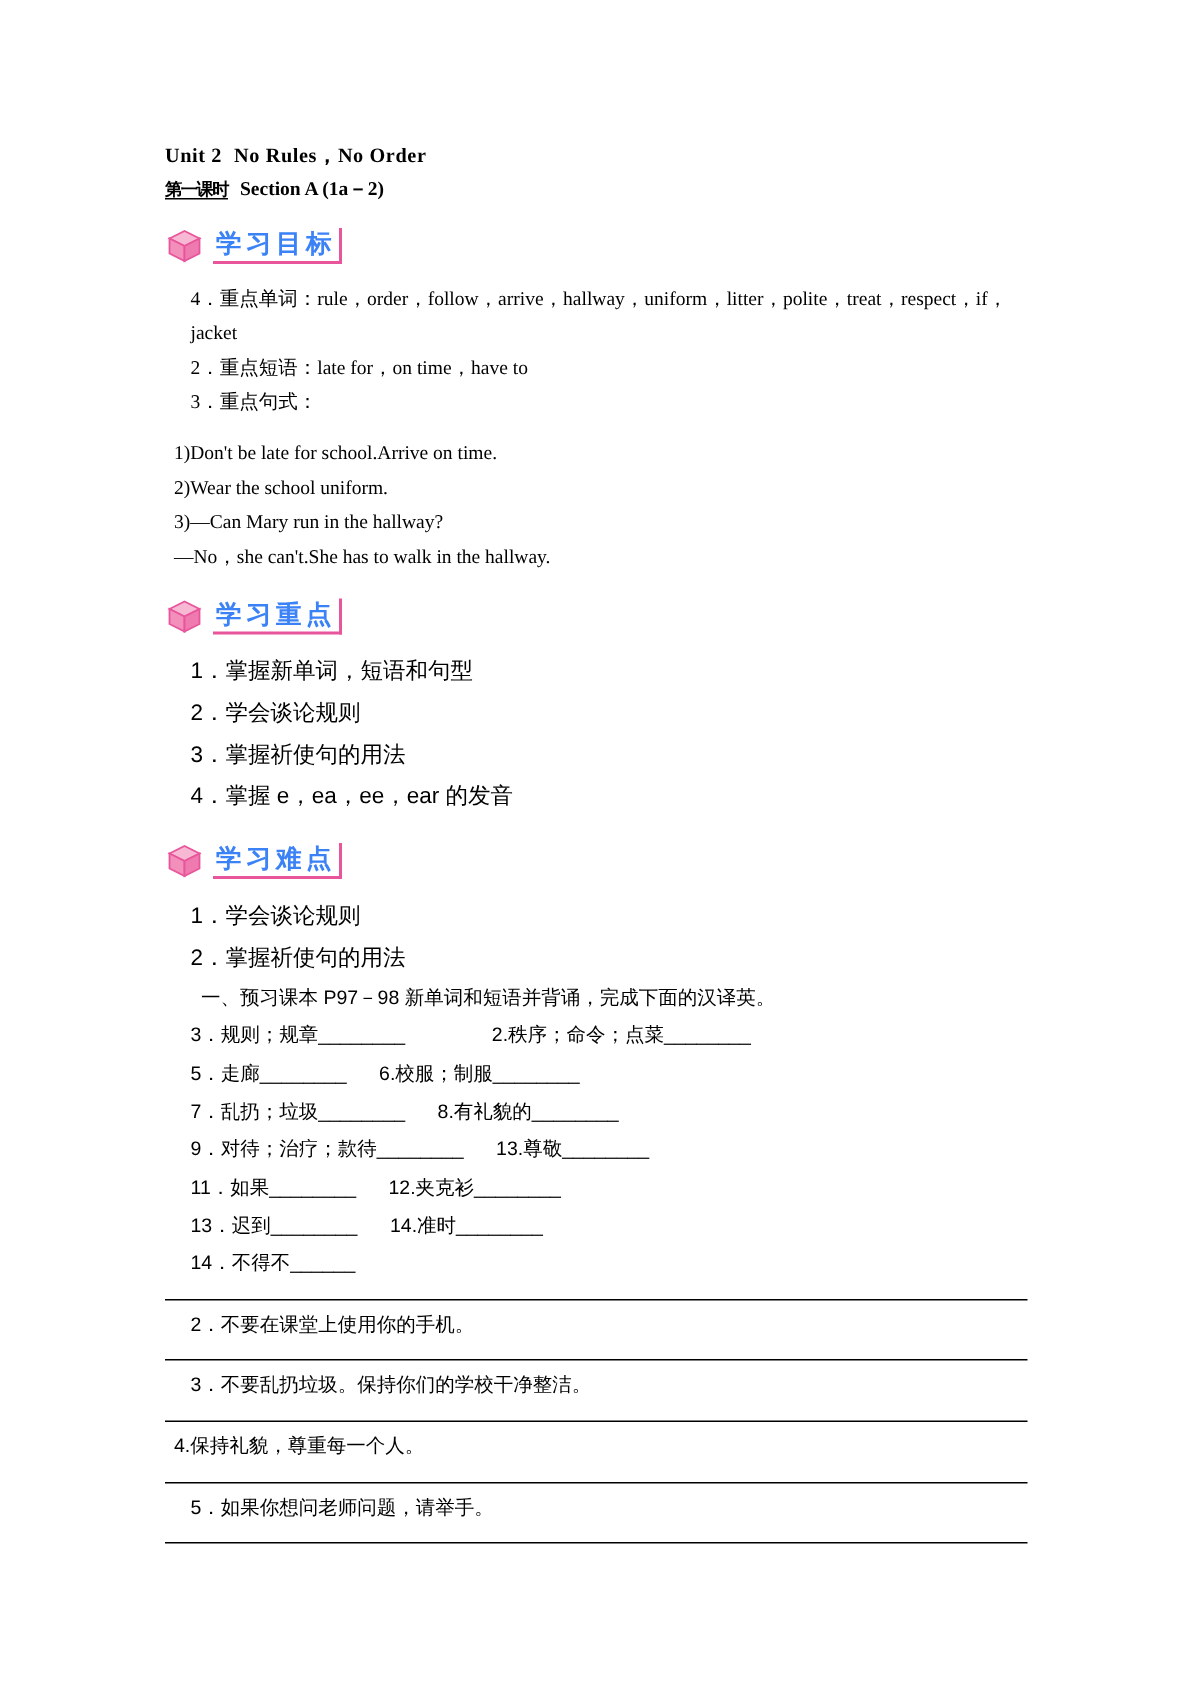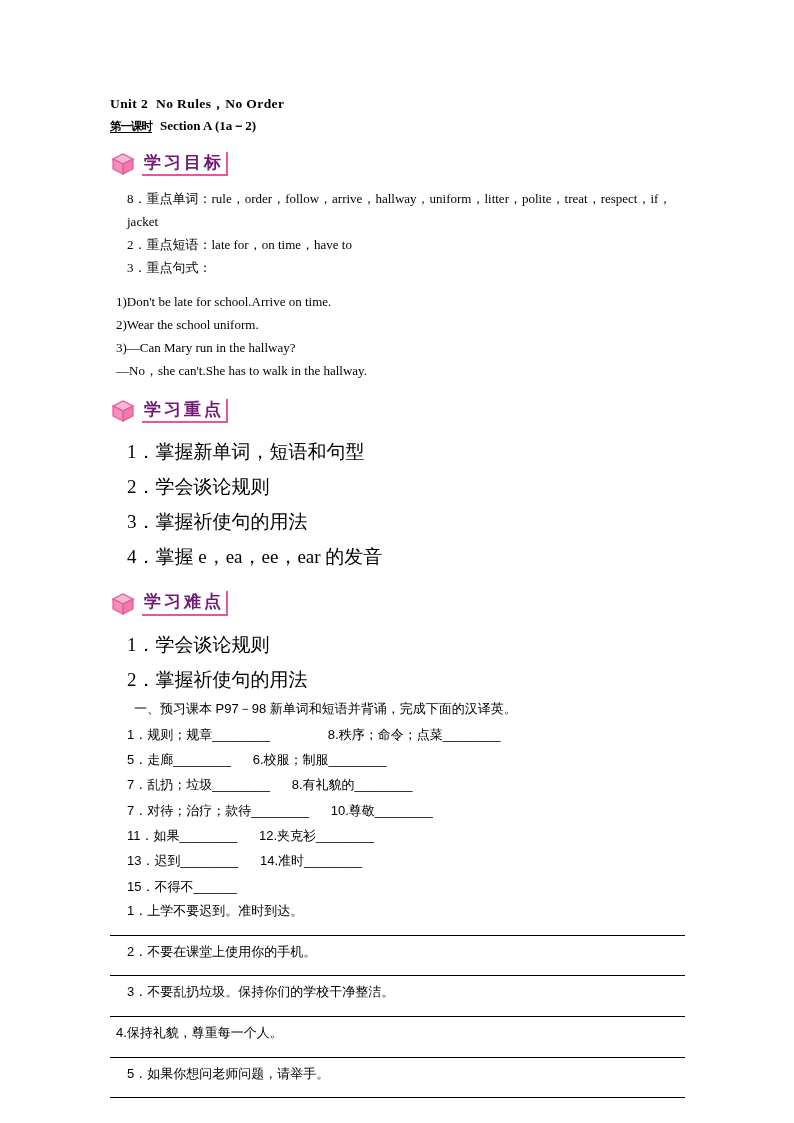--- a/index.html
+++ b/index.html
@@ -75,25 +75,25 @@
   .cube svg { display: block; }
   .sec-label {
     font-family: "Liberation Sans", sans-serif;
     font-weight: bold;
     font-size: 17px;
     letter-spacing: 3px;
     padding: 0 2px 1px 2px;
     border-bottom: 2px solid #e8559b;
     border-right: 2px solid #e8559b;
     line-height: 1.25;
-    color: #701a75;
+    color: #3b82f6;
   }
   .list-cn {
-    font-family: Liberation Serif, serif;
-    font-size: 19px;
+    font-family: Liberation Sans, sans-serif;
+    font-size: 15px;
     line-height: 1.85;
     padding-left: 17px;
   }
   .list-en {
     font-family: "Liberation Serif", serif;
     font-size: 13px;
     line-height: 1.78;
     padding-left: 17px;
   }
   .vocab-row {
@@ -141,21 +141,21 @@
     <div class="section-title">
       <span class="cube">
         <svg width="26" height="26" viewBox="0 0 26 26">
           <polygon points="3,8 13,3 23,8 13,13" fill="#f7b8d4" stroke="#e8559b" stroke-width="1.2"></polygon>
           <polygon points="3,8 13,13 13,23 3,18" fill="#f28fba" stroke="#e8559b" stroke-width="1.2"></polygon>
           <polygon points="23,8 13,13 13,23 23,18" fill="#ef7ab0" stroke="#e8559b" stroke-width="1.2"></polygon>
         </svg>
       </span>
       <span class="sec-label">学习目标</span>
     </div>
-    <div class="list-en" style="padding-left:17px; text-indent:0;">8．重点单词：rule，order，follow，arrive，hallway，uniform，litter，polite，treat，respect，if，jacket</div>
+    <div class="list-en" style="padding-left:17px; text-indent:0;">4．重点单词：rule，order，follow，arrive，hallway，uniform，litter，polite，treat，respect，if，jacket</div>
     <div class="list-en">2．重点短语：late for，on time，have to</div>
     <div class="list-en">3．重点句式：</div>
     <div class="list-en" style="padding-left:6px;margin-top:10px;">1)Don't be late for school.Arrive on time.</div>
     <div class="list-en" style="padding-left:6px;">2)Wear the school uniform.</div>
     <div class="list-en" style="padding-left:6px;">3)—Can Mary run in the hallway?</div>
     <div class="list-en" style="padding-left:6px;">—No，she can't.She has to walk in the hallway.</div>
 
     <div class="section-title">
       <span class="cube">
         <svg width="26" height="26" viewBox="0 0 26 26">
@@ -179,30 +179,29 @@
           <polygon points="23,8 13,13 13,23 23,18" fill="#ef7ab0" stroke="#e8559b" stroke-width="1.2"></polygon>
         </svg>
       </span>
       <span class="sec-label">学习难点</span>
     </div>
     <div class="list-cn">1．学会谈论规则</div>
     <div class="list-cn">2．掌握祈使句的用法</div>
 
 
     <div class="hdr-cn">一、预习课本 P97－98 新单词和短语并背诵，完成下面的汉译英。</div>
-    <div class="vocab-row">1．规则；规章________                8.秩序；命令；点菜________</div>
+    <div class="vocab-row">3．规则；规章________                2.秩序；命令；点菜________</div>
     <div class="vocab-row">5．走廊________      6.校服；制服________</div>
     <div class="vocab-row">7．乱扔；垃圾________      8.有礼貌的________</div>
-    <div class="vocab-row">7．对待；治疗；款待________      10.尊敬________</div>
+    <div class="vocab-row">9．对待；治疗；款待________      13.尊敬________</div>
     <div class="vocab-row">11．如果________      12.夹克衫________</div>
     <div class="vocab-row">13．迟到________      14.准时________</div>
-    <div class="vocab-row">15．不得不______</div>
-
-
-    <div class="q-row">1．上学不要迟到。准时到达。</div>
+    <div class="vocab-row">14．不得不______</div>
+
+
     <div class="answer-line"></div>
 
     <div class="q-row">2．不要在课堂上使用你的手机。</div>
     <div class="answer-line"></div>
 
     <div class="q-row">3．不要乱扔垃圾。保持你们的学校干净整洁。</div>
     <div class="answer-line"></div>
 
     <div class="q-row flush">4.保持礼貌，尊重每一个人。</div>
     <div class="answer-line"></div>

